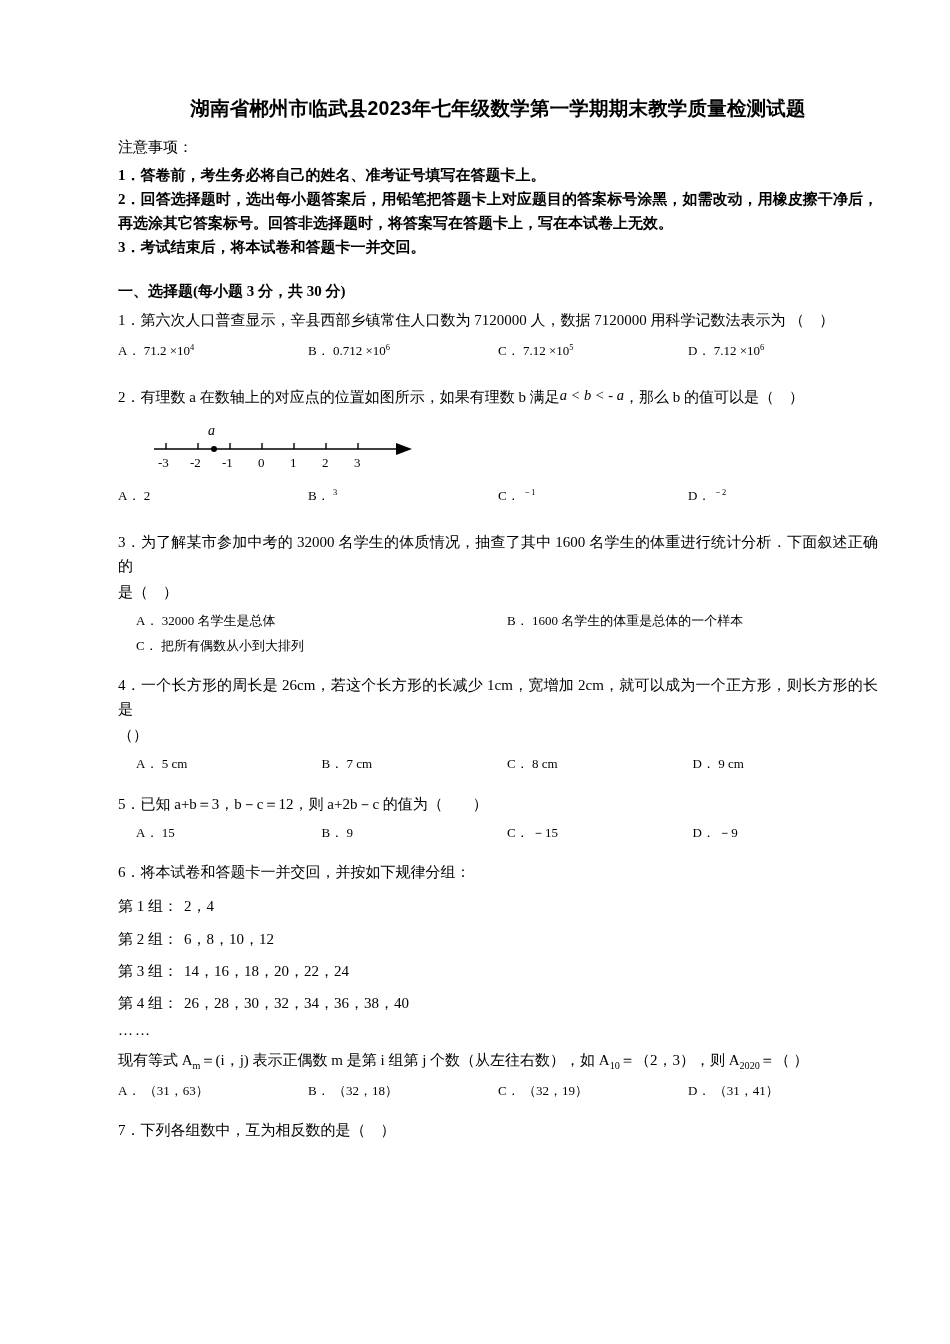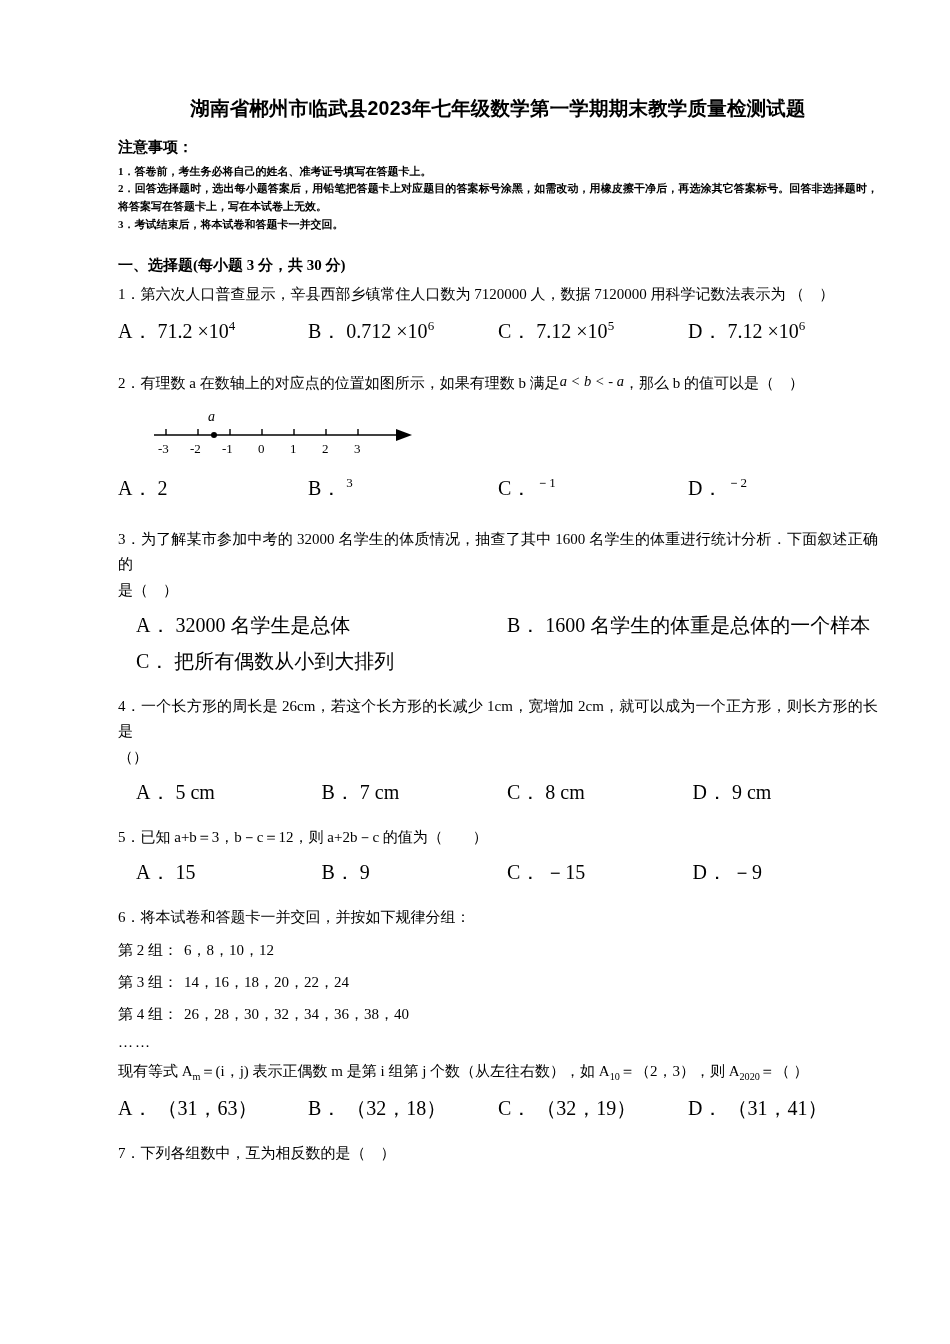--- a/index.html
+++ b/index.html
@@ -26,26 +26,26 @@
     font-family: "Liberation Sans", "DejaVu Sans", sans-serif;
     font-size: 19.5px;
     font-weight: bold;
     text-align: center;
     letter-spacing: 0.2px;
     margin: 0 0 14px 0;
     line-height: 1.4;
   }
   .notice-head {
     font-size: 15px;
-    font-weight: bold;
+    font-weight: normal;
     margin: 0 0 3px 0;
     line-height: 1.55;
   }
   .notice-item {
-    font-size: 11px;
+    font-size: 15px;
     font-weight: bold;
     line-height: 1.62;
     margin: 0;
     text-align: justify;
   }
   .section-head {
     font-size: 15px;
     font-weight: bold;
     margin: 22px 0 7px 0;
   }
@@ -55,21 +55,21 @@
     margin: 0 0 2px 0;
     text-align: justify;
   }
   .q-cont {
     font-size: 15px;
     line-height: 1.62;
     margin: 0 0 2px 0;
   }
   .opts {
     display: flex;
-    font-size: 20px;
+    font-size: 13px;
     line-height: 1.7;
     margin: 2px 0 2px 0;
   }
   .opts.four > div { width: 25%; }
   .opts.two > div { width: 50%; }
   .opts.indent { padding-left: 18px; }
   .opt-lbl { font-weight: normal; }
   .sp-top { margin-top: 16px; }
   .sp-top-lg { margin-top: 22px; }
   sup {
@@ -242,20 +242,23 @@
     </div>
     <div>
       <span class="opt-lbl">D．</span>
       <span>－9</span>
     </div>
   </div>
 
   <p class="q sp-top">
     <span>6．</span><span>将本试卷和答题卡一并交回，并按如下规律分组：</span>
   </p>
+  <p class="grp" style="margin-top:10px;">
+    <span class="lead">第 1 组：</span><span>2，4</span>
+  </p>
   <p class="grp" style="margin-top:8px;">
     <span class="lead">第 2 组：</span><span>6，8，10，12</span>
   </p>
   <p class="grp" style="margin-top:8px;">
     <span class="lead">第 3 组：</span><span>14，16，18，20，22，24</span>
   </p>
   <p class="grp" style="margin-top:8px;">
     <span class="lead">第 4 组：</span><span>26，28，30，32，34，36，38，40</span>
   </p>
   <p class="dots" style="margin:4px 0 6px 0;">……</p>

